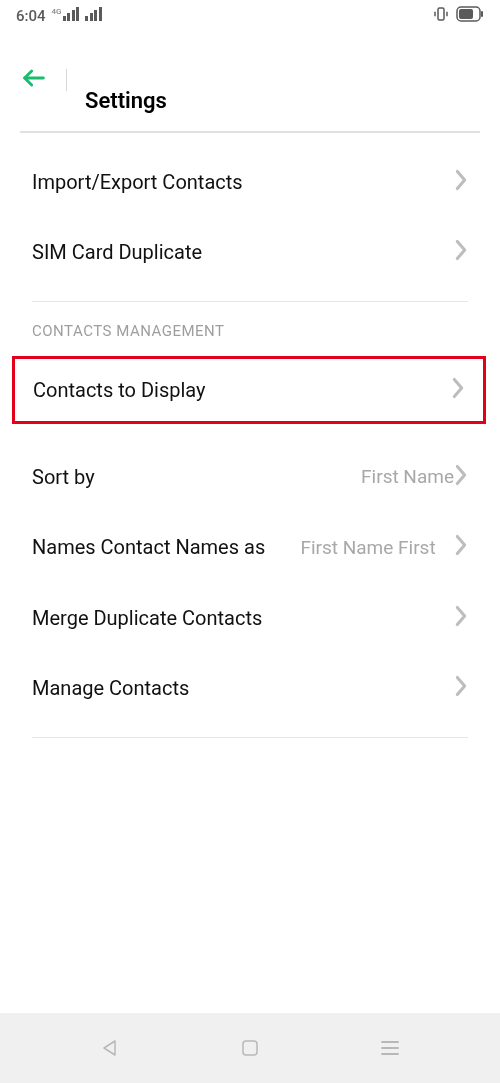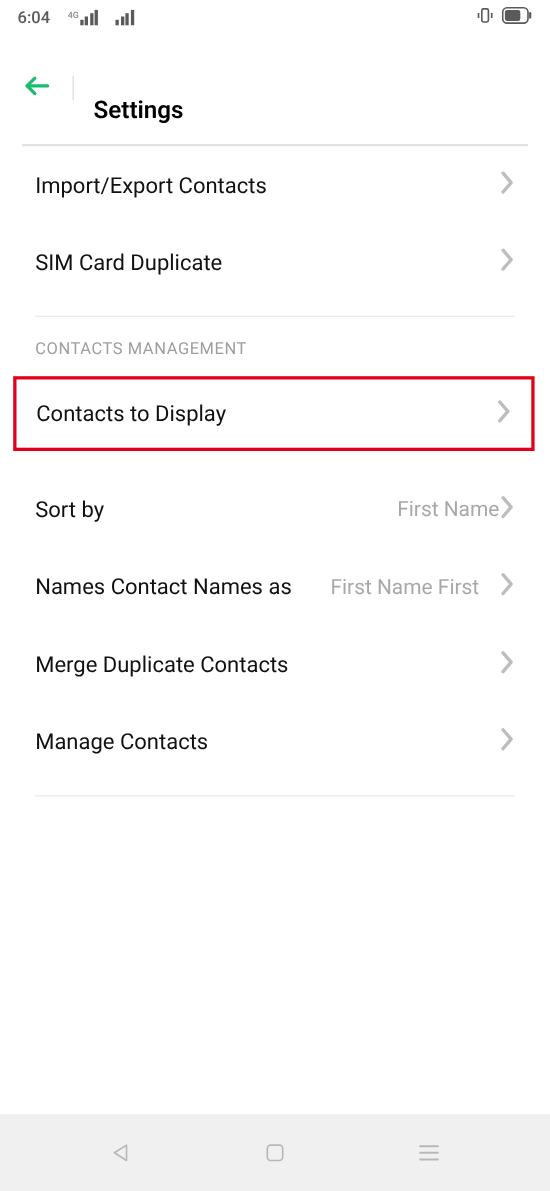--- a/index.html
+++ b/index.html
@@ -15,37 +15,37 @@
     .status-bar {
       display: flex;
       justify-content: space-between;
       align-items: center;
       padding: 6px 16px 4px 16px;
       height: 30px;
       font-size: 15px;
       color: #5a5a5a;
       font-weight: 500;
     }
-    .status-left { display: flex; align-items: center; gap: 16px; }
+    .status-left { display: flex; align-items: flex-start; gap: 6px; }
     .status-right { display: flex; align-items: center; gap: 6px; }
     .signal-bars { display: inline-flex; align-items: flex-end; gap: 1.5px; height: 14px; }
     .bar { width: 3px; background: #5a5a5a; }
     .bar.b1 { height: 5px; } .bar.b2 { height: 8px; } .bar.b3 { height: 11px; } .bar.b4 { height: 14px; }
     .net-label { font-size: 8px; color: #888; margin-right: 1px; align-self: flex-start; }
     .header {
       display: flex;
       align-items: center;
       padding: 16px 20px 18px 20px;
       gap: 18px;
     }
     .back-arrow { color: #1abc6f; }
     .header-divider { width: 1px; height: 22px; background: #d6d6d6; }
     .header-title { font-size: 22px; font-weight: 600; color: #000; margin-top: 42px; }
     .thin-line { height: 1.5px; background: #e1e1e1; margin: 0 20px; }
-    .content { padding: 0 20px; }
+    .content { padding: 14px 20px; }
     .row {
       display: flex;
       align-items: center;
       justify-content: space-between;
       padding: 22px 12px 22px 12px;
     }
     .row-label { font-size: 20px; color: #111; font-weight: 400; flex: 1; }
     .row-value { font-size: 19px; color: #a8a8a8; margin-right: 0; }
     .chevron { color: #bdbdbd; }
     .toggle {

